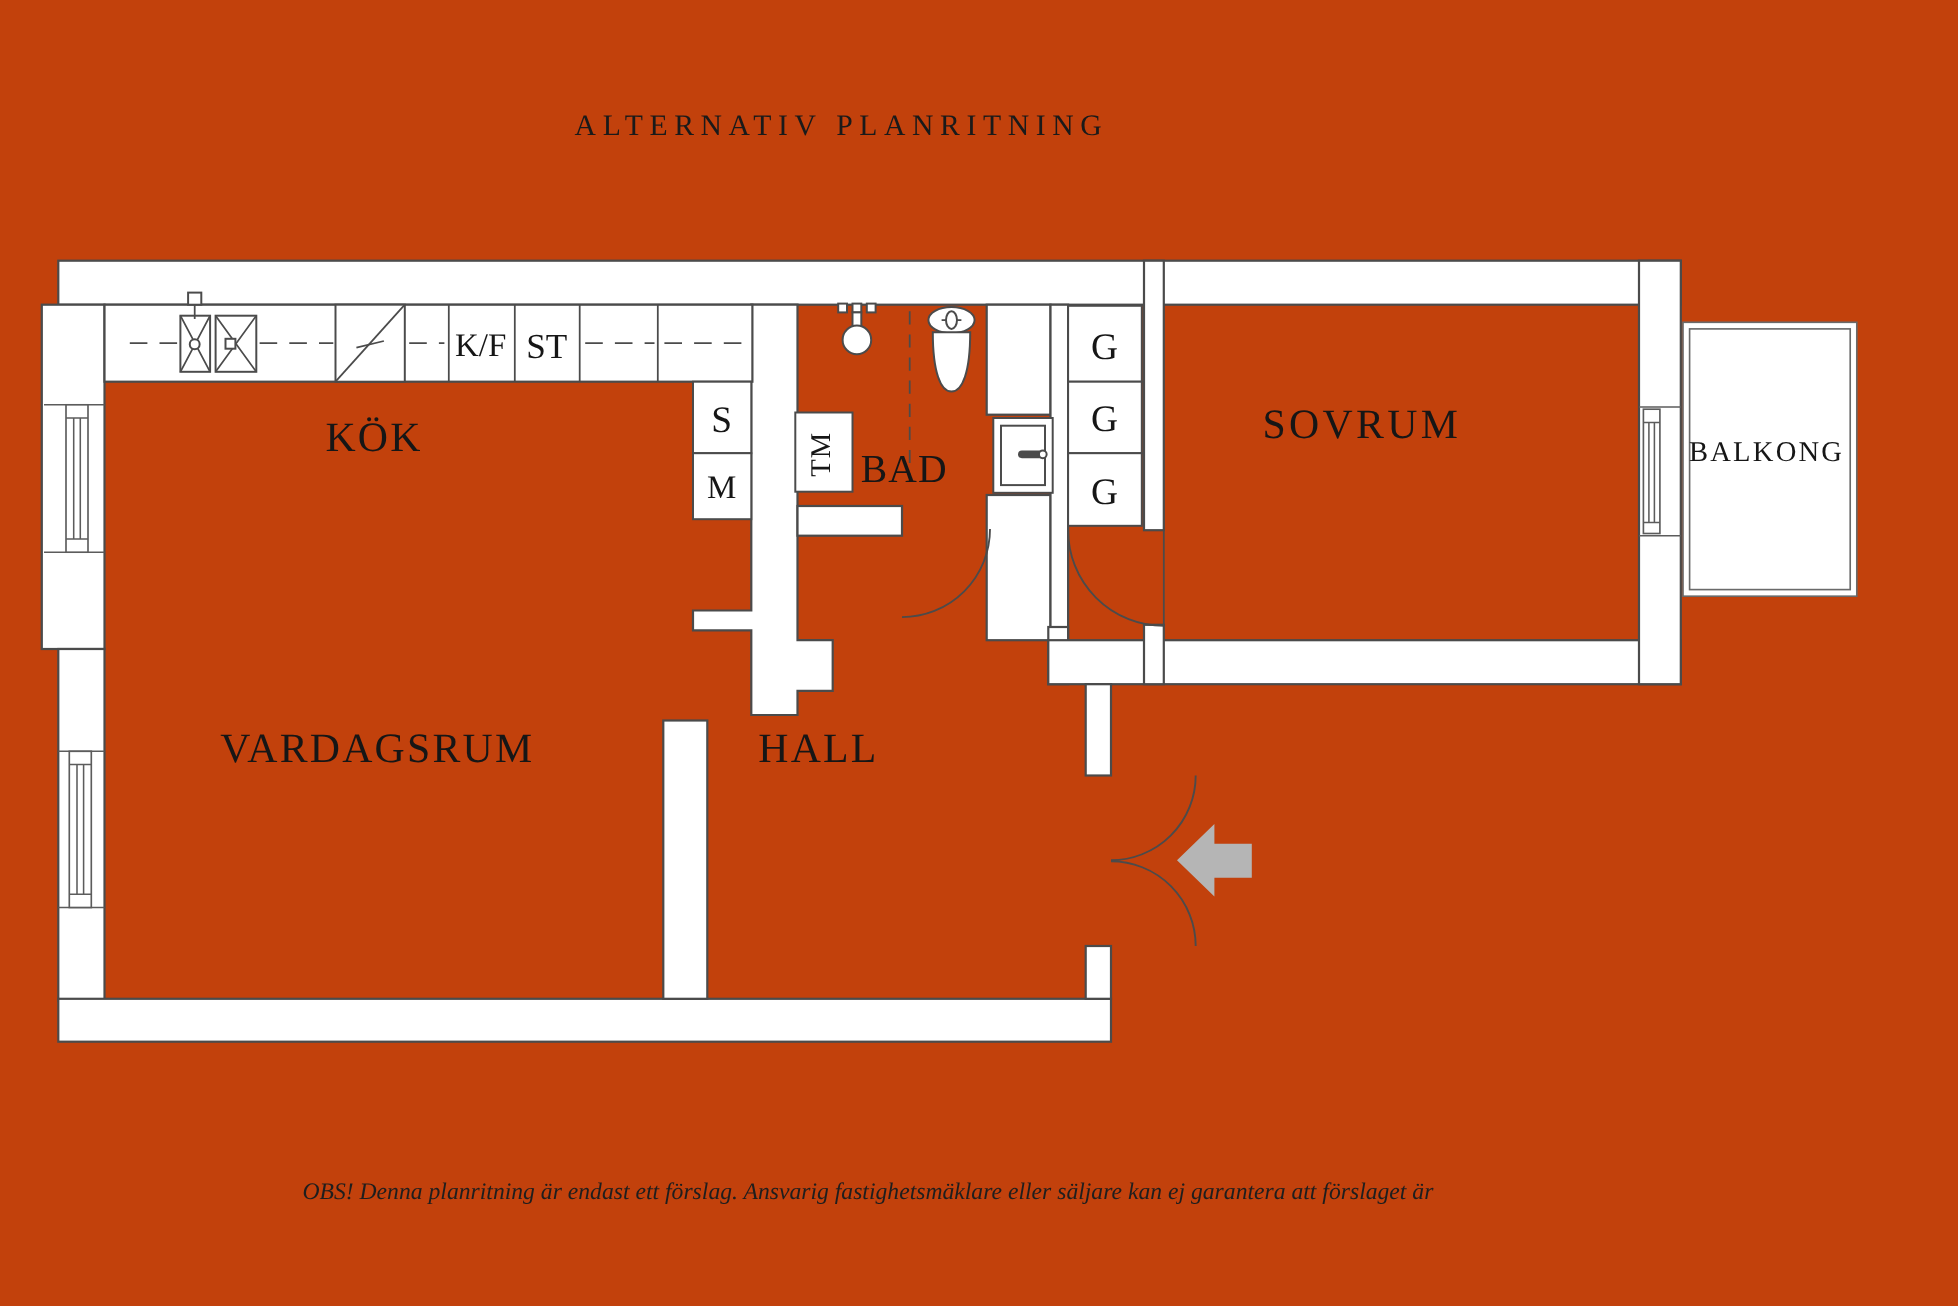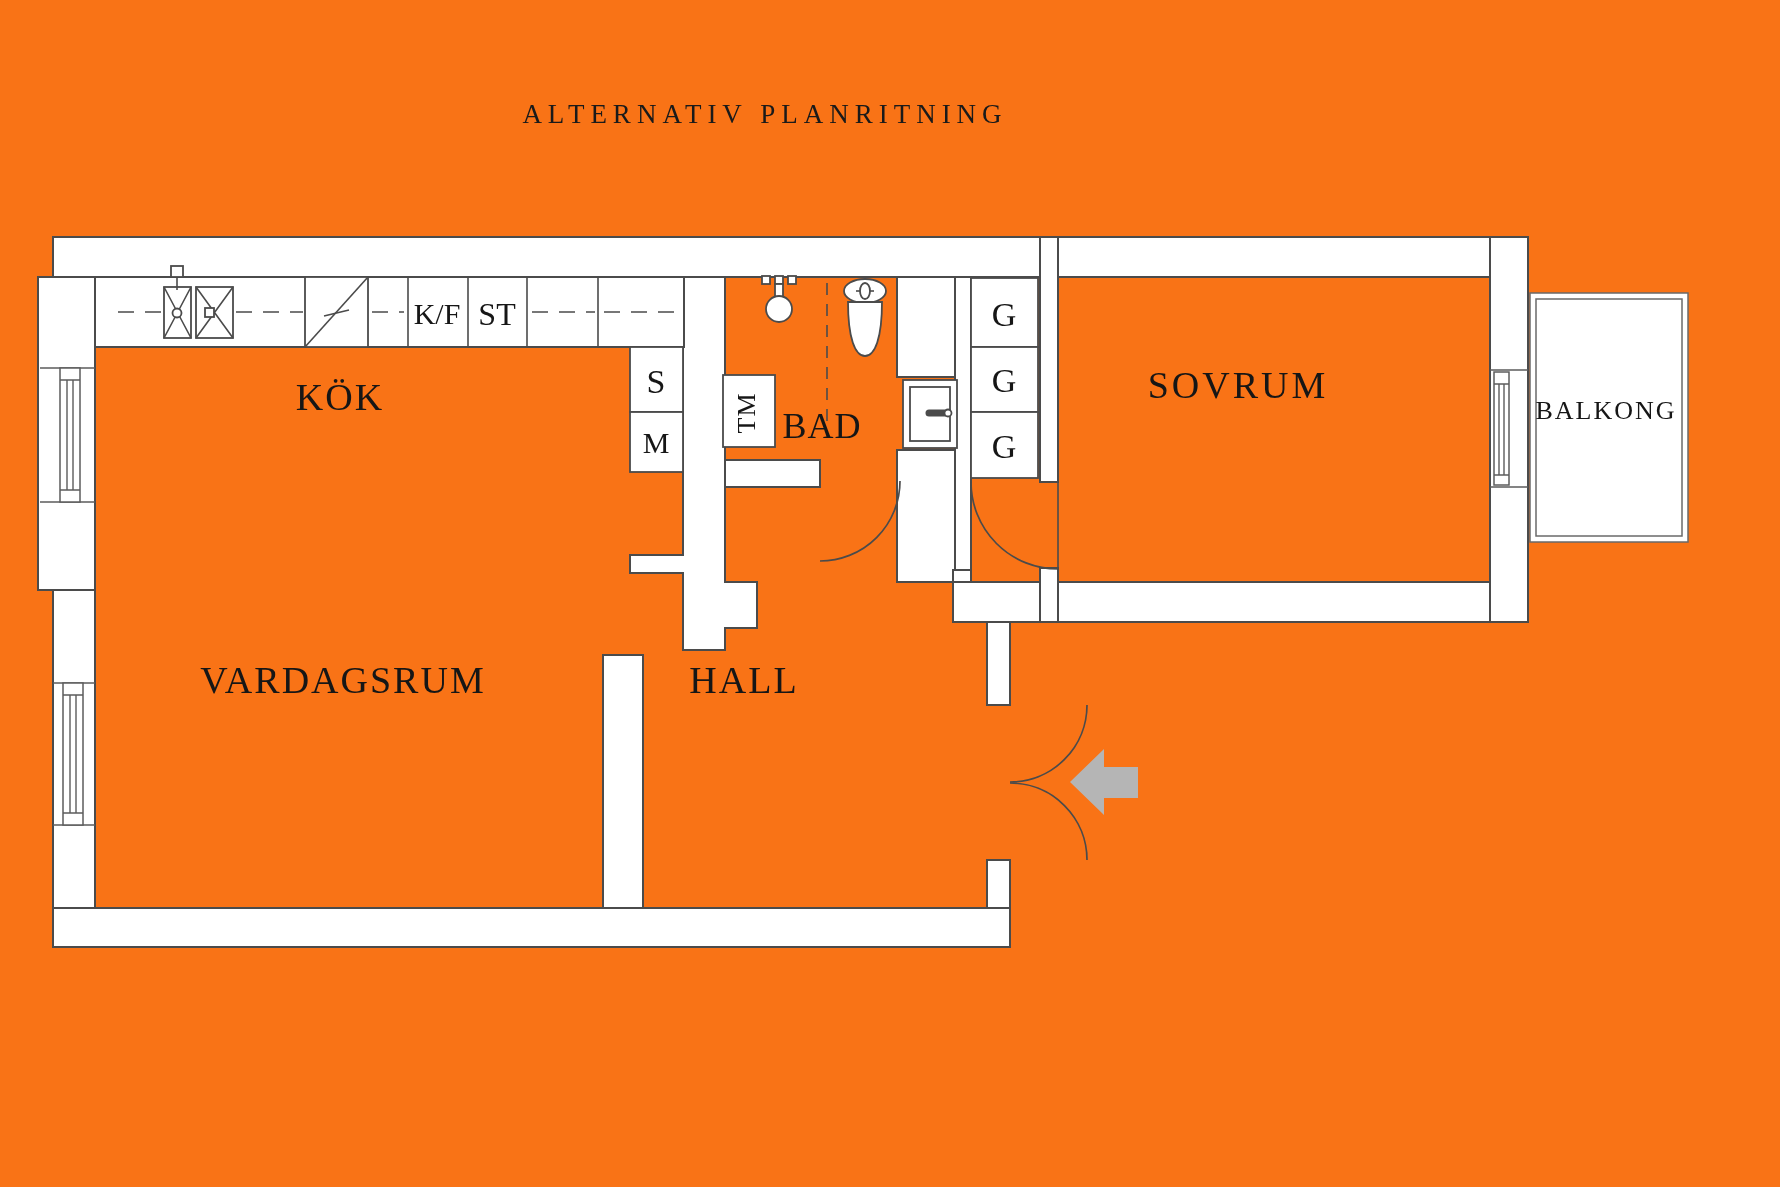--- a/index.html
+++ b/index.html
@@ -1,19 +1,19 @@
 <!DOCTYPE html>
 <html><head>
 <meta charset="utf-8">
 <style>
   html,body{margin:0;padding:0;background:#ffffff;}
   #stage{
     position:relative;
     width:1780px;height:1187px;
-    background:#f97316;
+    background:#c2410c;
     font-family:"Liberation Serif", serif;
     overflow:hidden;
   }
   #plan-title{
     position:absolute;left:765px;top:99px;transform:translateX(-50%);
     font-size:27px;letter-spacing:6px;color:#1a1a1a;white-space:nowrap;
   }
   #plan-svg{position:absolute;left:0;top:0;}
   .wall{fill:#ffffff;stroke:#4b4b4b;stroke-width:2;}
   .fixt{fill:#ffffff;stroke:#4b4b4b;stroke-width:1.8;}
@@ -161,15 +161,16 @@
       <text class="small-label" x="656" y="393" style="font-size:34px;">S</text>
       <text class="small-label" x="656" y="453" style="font-size:30px;">M</text>
       <text class="small-label" x="749" y="413" transform="rotate(-90 749 413)" style="font-size:26px;letter-spacing:1px;dominant-baseline:middle;">TM</text>
       <text class="small-label" x="1004" y="326" style="font-size:34px;">G</text>
       <text class="small-label" x="1004" y="392" style="font-size:34px;">G</text>
       <text class="small-label" x="1004" y="458" style="font-size:34px;">G</text>
     </g>
   </svg>
 
   <div class="disclaimer">
+    <div>OBS! Denna planritning är endast ett förslag. Ansvarig fastighetsmäklare eller säljare kan ej garantera att förslaget är</div>
   </div>
 
 </div>
 
 </body></html>

